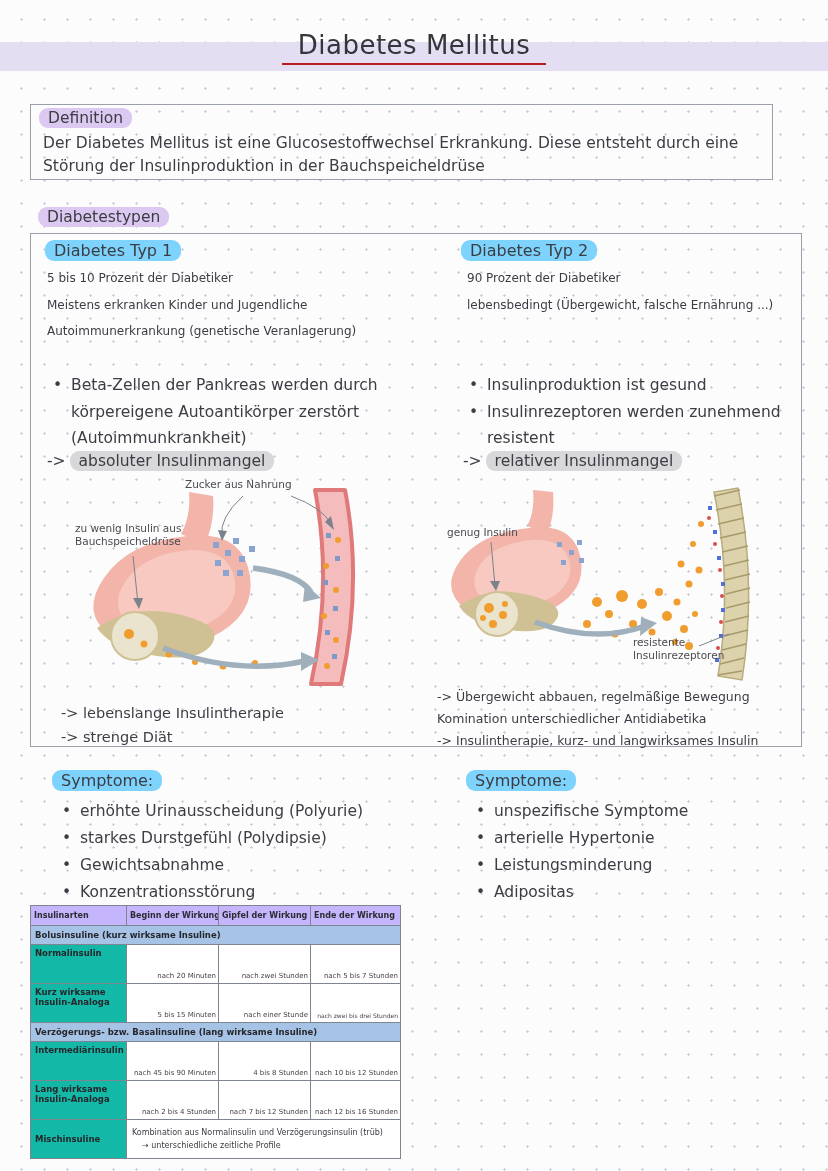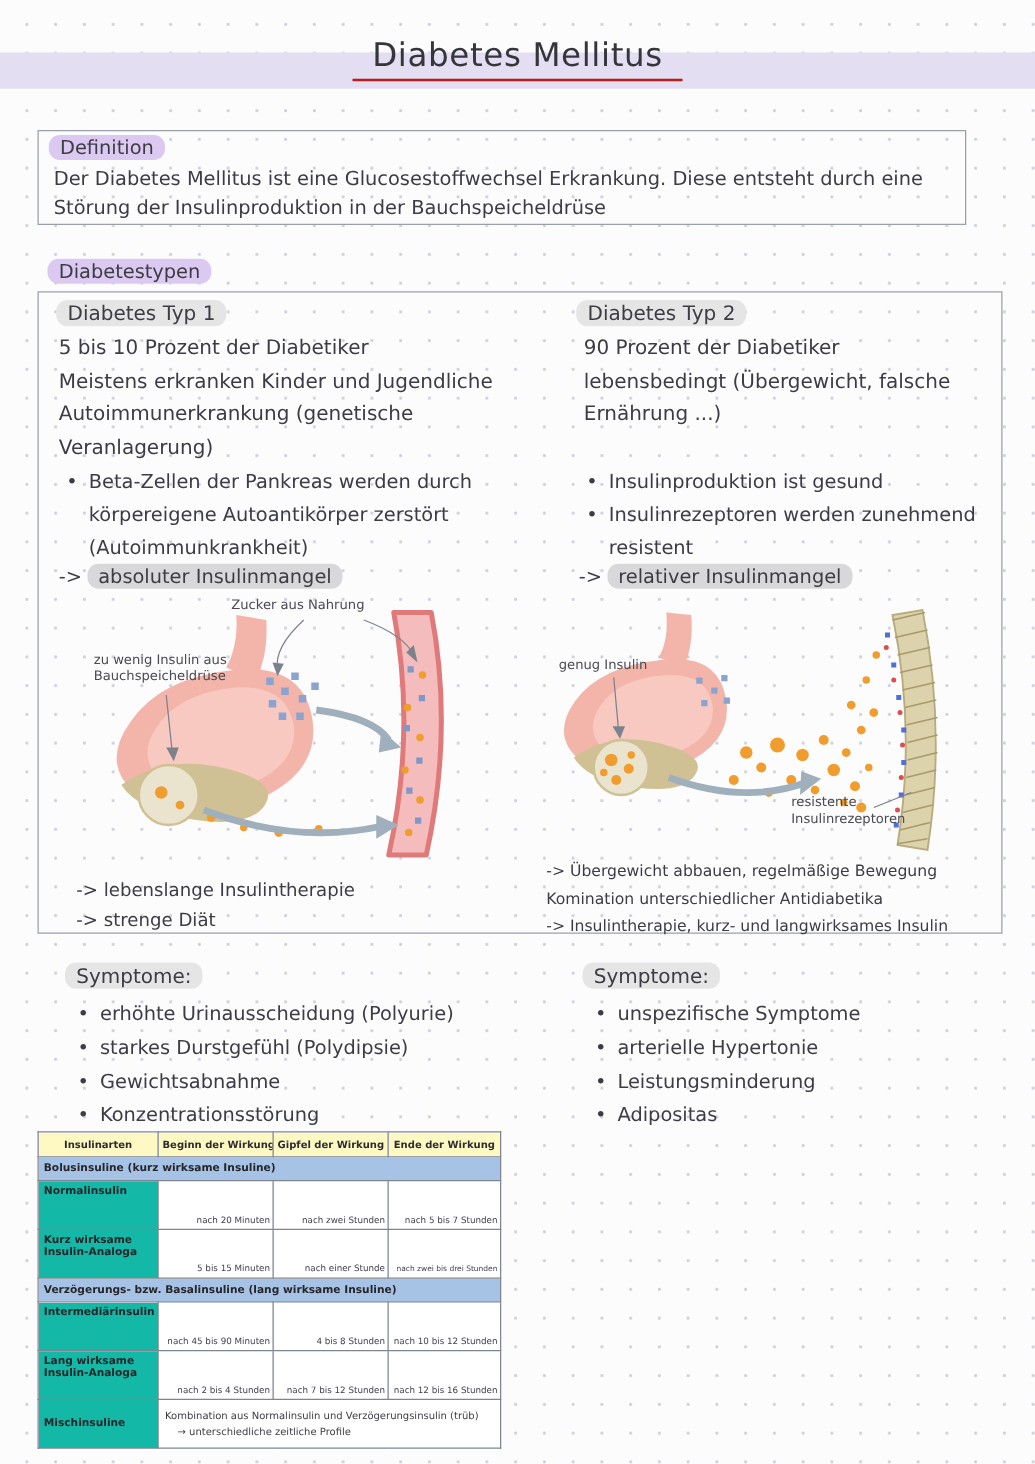--- a/index.html
+++ b/index.html
@@ -15,33 +15,33 @@
   }
   .layer{position:absolute;inset:0;z-index:1}
 
   .band{position:absolute;left:0;top:42px;width:828px;height:29px;background:#e3def1}
   .title-wrap{position:absolute;left:0;top:30px;width:828px;text-align:center}
   .title{display:inline-block;font-size:26px;letter-spacing:.5px;color:#35353c;
          border-bottom:2px solid #b91c1c;padding:0 16px 3px}
 
   .hl{border-radius:9px;padding:1px 9px;display:inline-block}
   .hl-purple{background:#dcc9f1}
-  .hl-green{background:#e5e5e5}
+  .hl-green{background:#7dd3fc}
   .hl-grey{background:#d8d8da}
 
   .box{position:absolute;border:1.4px solid #9aa0a9}
   .def-box{left:30px;top:104px;width:741px;height:74px}
   .def-label{position:absolute;left:8px;top:3px;font-size:15.5px}
   .def-text{position:absolute;left:12px;top:27px;width:718px;font-size:15.5px;line-height:23px}
 
   .types-label{position:absolute;left:38px;top:207px;font-size:15.5px}
   .types-box{left:30px;top:233px;width:770px;height:512px}
 
   .col-head{position:absolute;top:6px;font-size:16px}
-  .facts{position:absolute;top:31px;font-size:16px;line-height:26.5px}
+  .facts{position:absolute;top:31px;font-size:12px;line-height:26.5px}
   .bullets{position:absolute;top:138px}
   .bullet{position:relative;padding-left:24px;font-size:15.5px;line-height:26.5px}
   .bullet::before{content:"•";position:absolute;left:6px}
   .conc{position:absolute;top:217px;font-size:15.5px}
   .conc .arrow{margin-right:4px}
   .therapy{font-size:14.5px;line-height:23.5px;position:absolute}
 
   .t1-head{left:14px}.t1-facts{left:16px;width:408px}.t1-bullets{left:16px;width:345px}
   .t1-conc{left:16px}
   .t1-diagram{position:absolute;left:36px;top:244px;width:330px;height:218px}
@@ -60,21 +60,21 @@
   .sym-list .bullet{line-height:27px}
   .sym1-label{left:52px}.sym1-list{left:56px;width:390px}
   .sym2-label{left:466px}.sym2-list{left:470px;width:330px}
 
   table.ins-table{
     position:absolute;left:30px;top:905px;width:370px;background:#fff;
     border-collapse:collapse;table-layout:fixed;z-index:2
   }
   .ins-table td,.ins-table th{border:1px solid #7f8590;overflow:hidden}
   .ins-table th{
-    background:#fef9c3;font-size:8px;font-weight:bold;text-align:center;
+    background:#c4b5fd;font-size:8px;font-weight:bold;text-align:left;
     padding:5px 3px;white-space:nowrap;color:#2c2c31
   }
   .ins-table tr.sec td{background:#a6c3e6;font-size:8.5px;font-weight:bold;padding:4px;color:#26262b}
   .ins-table td.lbl{background:#14b8a6;font-size:8.5px;font-weight:bold;padding:3px 4px;vertical-align:top;color:#26262b}
   .ins-table td.val{font-size:7px;text-align:right;vertical-align:bottom;padding:3px 2px;white-space:nowrap;color:#3f3f48}
   .ins-table td.val.xs{font-size:6px}
   .ins-table tr.tall td{height:32px}
   .ins-table td.desc{font-size:8px;text-align:left;vertical-align:middle;padding:3px 5px;line-height:13px}
   .ins-table td.desc .desc2{padding-left:10px}
   .ins-table td.lbl.mid{vertical-align:middle}

